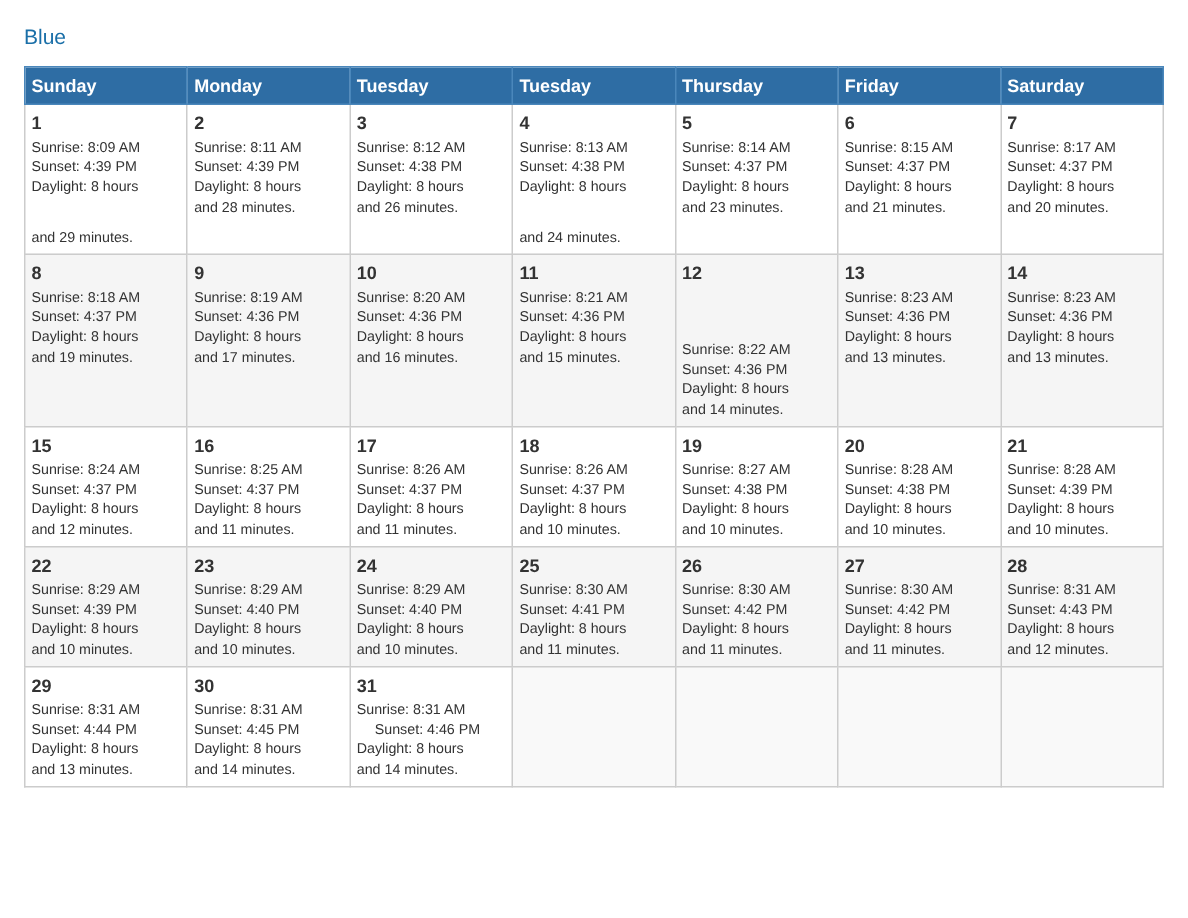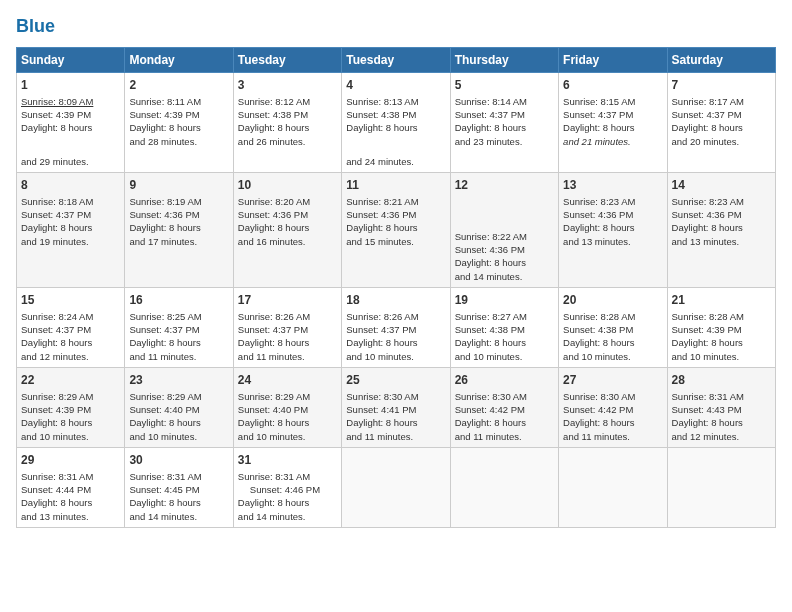--- a/index.html
+++ b/index.html
@@ -77,21 +77,21 @@
       background: #f9f9f9 !important;
     }
   </style>
 </head>
 <body>
 
 <div class="container">
   <div class="header">
     <div class="logo">
       <div>
-        <span style="font-size:18px;font-weight:bold;color:#1a6fa8;">Blue</span>
+        <span style="font-size:14px;font-weight:normal;color:#1a6fa8;">Blue</span>
       </div>
     </div>
     <div class="title-block">
       <h1></h1>
       <h2></h2>
     </div>
   </div>
 
   <table>
     <thead>
@@ -102,21 +102,21 @@
           <th>Tuesday</th>
           <th>Thursday</th>
           <th>Friday</th>
           <th>Saturday</th>
         </tr>
     </thead>
     <tbody id="calendar-body">
     <tr>
           <td>
             <span class="day-num">1</span>
-            <span style="display: block; text-decoration: underline;">Sunrise: 8:09 AM</span>
+            <span style="display: block;">Sunrise: 8:09 AM</span>
             <span style="display: block;">Sunset: 4:39 PM</span>
             <span style="display: block;">Daylight: 8 hours</span>
             <span style="display: block; margin-top: 20px;">and 29 minutes.</span>
           </td>
           <td>
             <span class="day-num">2</span>
             <span style="display: block;">Sunrise: 8:11 AM</span>
             <span style="display: block;">Sunset: 4:39 PM</span>
             <span style="display: block;">Daylight: 8 hours</span>
             <span style="display: block;">and 28 minutes.</span>
@@ -140,21 +140,21 @@
             <span style="display: block;">Sunrise: 8:14 AM</span>
             <span style="display: block;">Sunset: 4:37 PM</span>
             <span style="display: block;">Daylight: 8 hours</span>
             <span style="display: block;">and 23 minutes.</span>
           </td>
           <td>
             <span class="day-num">6</span>
             <span style="display: block;">Sunrise: 8:15 AM</span>
             <span style="display: block;">Sunset: 4:37 PM</span>
             <span style="display: block;">Daylight: 8 hours</span>
-            <span style="display: block; font-style: italic;">and 21 minutes.</span>
+            <span style="display: block;">and 21 minutes.</span>
           </td>
           <td>
             <span class="day-num">7</span>
             <span style="display: block;">Sunrise: 8:17 AM</span>
             <span style="display: block;">Sunset: 4:37 PM</span>
             <span style="display: block;">Daylight: 8 hours</span>
             <span style="display: block;">and 20 minutes.</span>
           </td>
         </tr>
         <tr>

